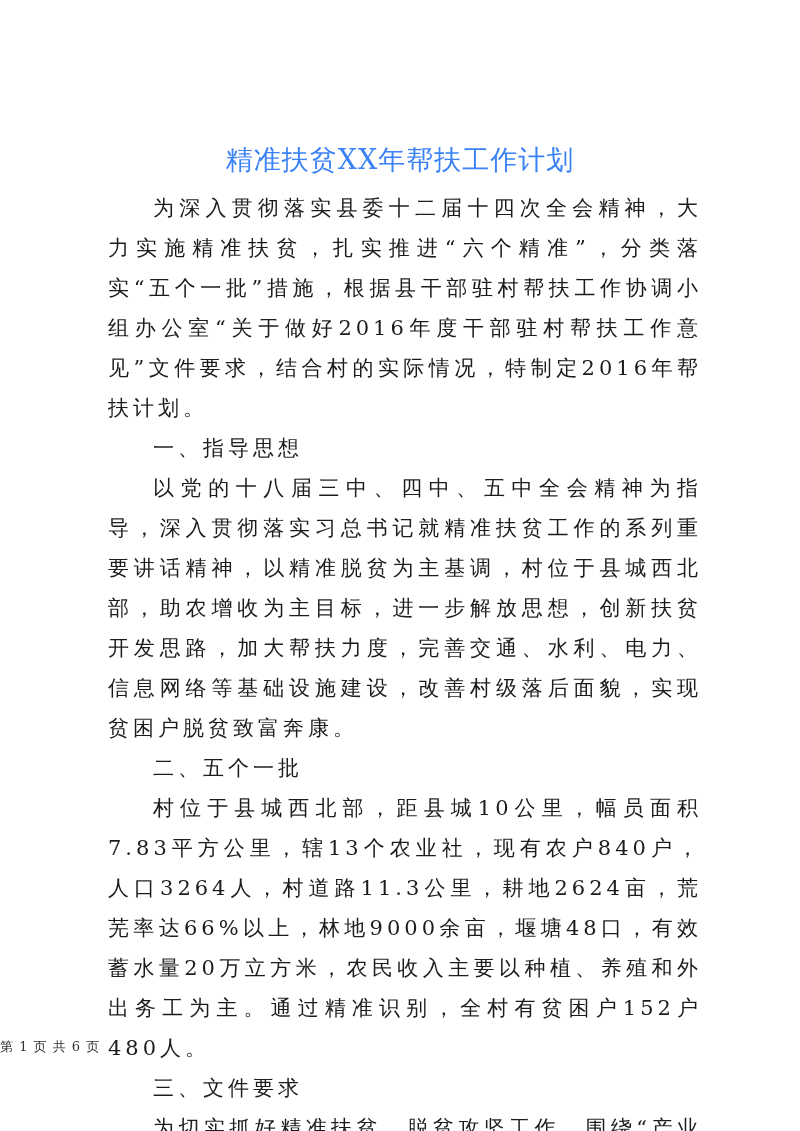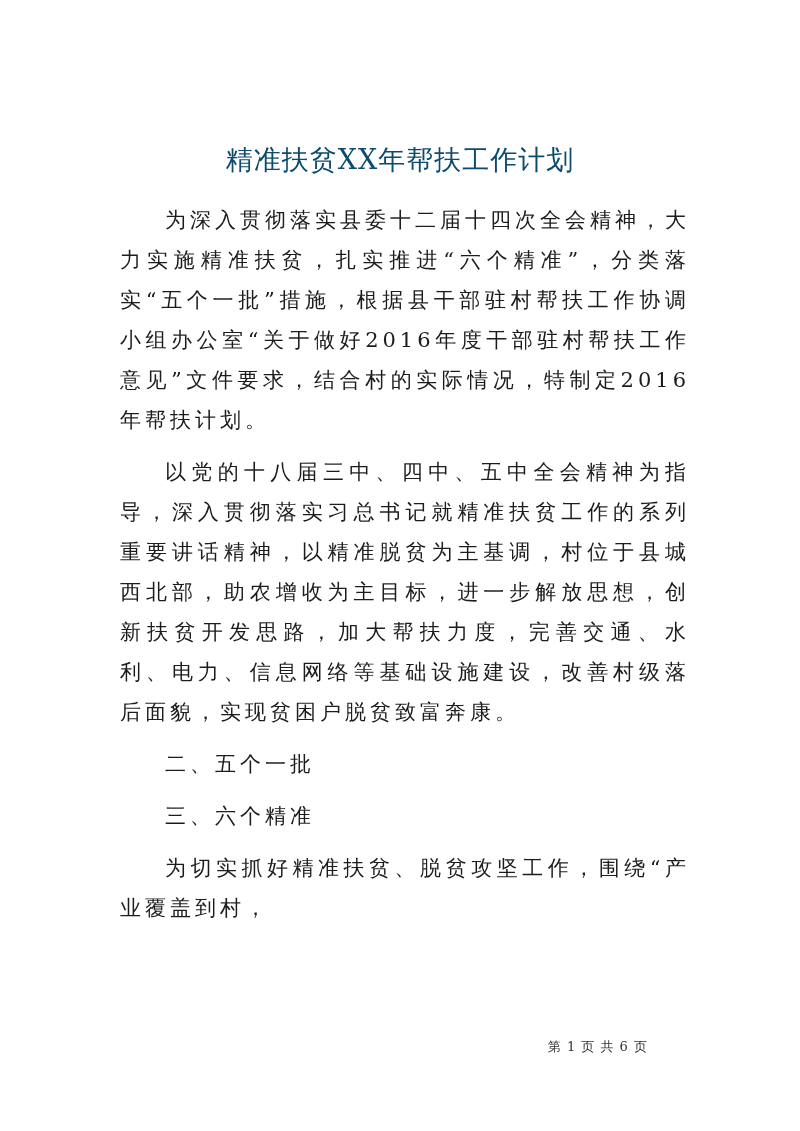--- a/index.html
+++ b/index.html
@@ -25,61 +25,63 @@
     .title {
       position: absolute;
       top: 140px;
       left: 0;
       width: 800px;
       text-align: center;
       font-size: 27px;
       line-height: 40px;
       letter-spacing: 1px;
       font-weight: normal;
-      color: #0c4a6e;
+      color: #3b82f6;
       margin: 0;
     }
     .body {
       position: absolute;
       top: 188px;
       left: 108px;
       width: 594px;
       font-size: 21px;
       line-height: 40px;
       letter-spacing: 4px;
       text-align: justify;
       color: #1c1c1c;
     }
     .body p {
-      margin: 12px;
+      margin: 0;
       text-indent: 45px;
     }
     .body p.heading {
       text-indent: 45px;
     }
     .footer {
       position: absolute;
       top: 1037px;
       left: 0;
       width: 648px;
-      text-align: right;
+      text-align: left;
       font-size: 13px;
       line-height: 20px;
       color: #333;
       letter-spacing: 1px;
     }
   </style>
 </head>
 <body>
 
 <div class="page">
   <h1 class="title">精准扶贫XX年帮扶工作计划</h1>
 
   <div class="body">
     <p>为深入贯彻落实县委十二届十四次全会精神，大力实施精准扶贫，扎实推进“六个精准”，分类落实“五个一批”措施，根据县干部驻村帮扶工作协调小组办公室“关于做好2016年度干部驻村帮扶工作意见”文件要求，结合村的实际情况，特制定2016年帮扶计划。</p>
+    <p class="heading">一、指导思想</p>
     <p>以党的十八届三中、四中、五中全会精神为指导，深入贯彻落实习总书记就精准扶贫工作的系列重要讲话精神，以精准脱贫为主基调，村位于县城西北部，助农增收为主目标，进一步解放思想，创新扶贫开发思路，加大帮扶力度，完善交通、水利、电力、信息网络等基础设施建设，改善村级落后面貌，实现贫困户脱贫致富奔康。</p>
     <p class="heading">二、五个一批</p>
-    <p class="heading">三、六个精准</p>
+    <p>村位于县城西北部，距县城10公里，幅员面积7.83平方公里，辖13个农业社，现有农户840户，人口3264人，村道路11.3公里，耕地2624亩，荒芜率达66%以上，林地9000余亩，堰塘48口，有效蓄水量20万立方米，农民收入主要以种植、养殖和外出务工为主。通过精准识别，全村有贫困户152户480人。</p>
+    <p class="heading">三、文件要求</p>
     <p>为切实抓好精准扶贫、脱贫攻坚工作，围绕“产业覆盖到村，</p>
   </div>
 
   <div class="footer">第 1 页  共 6 页</div>
 </div>
 
 </body></html>

